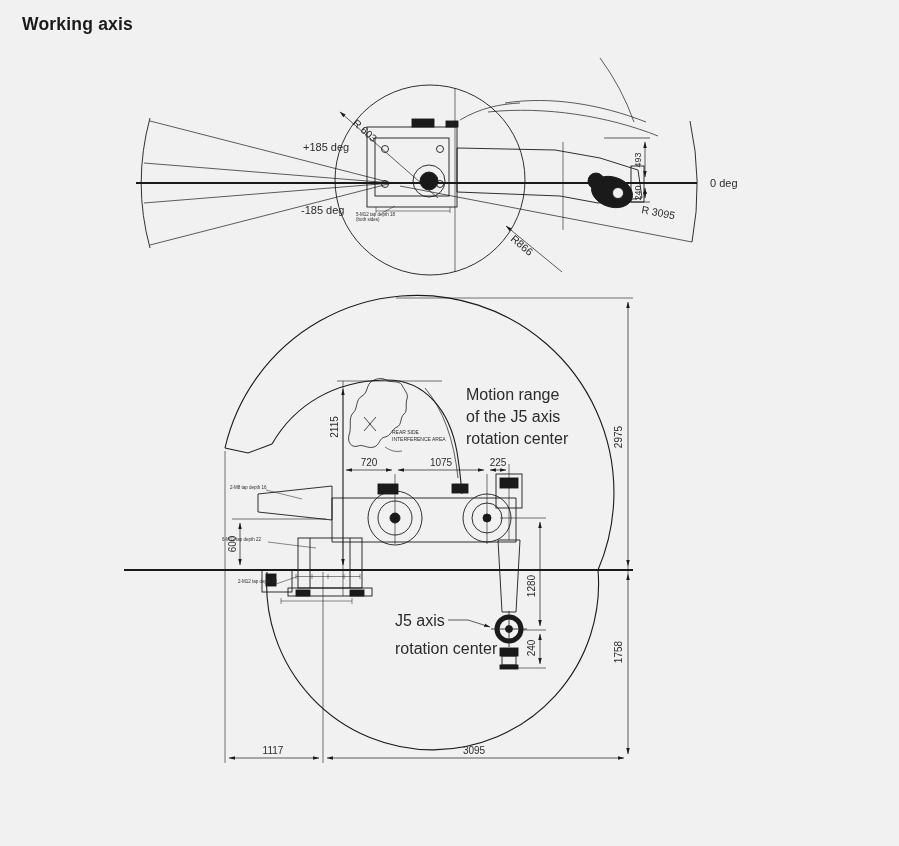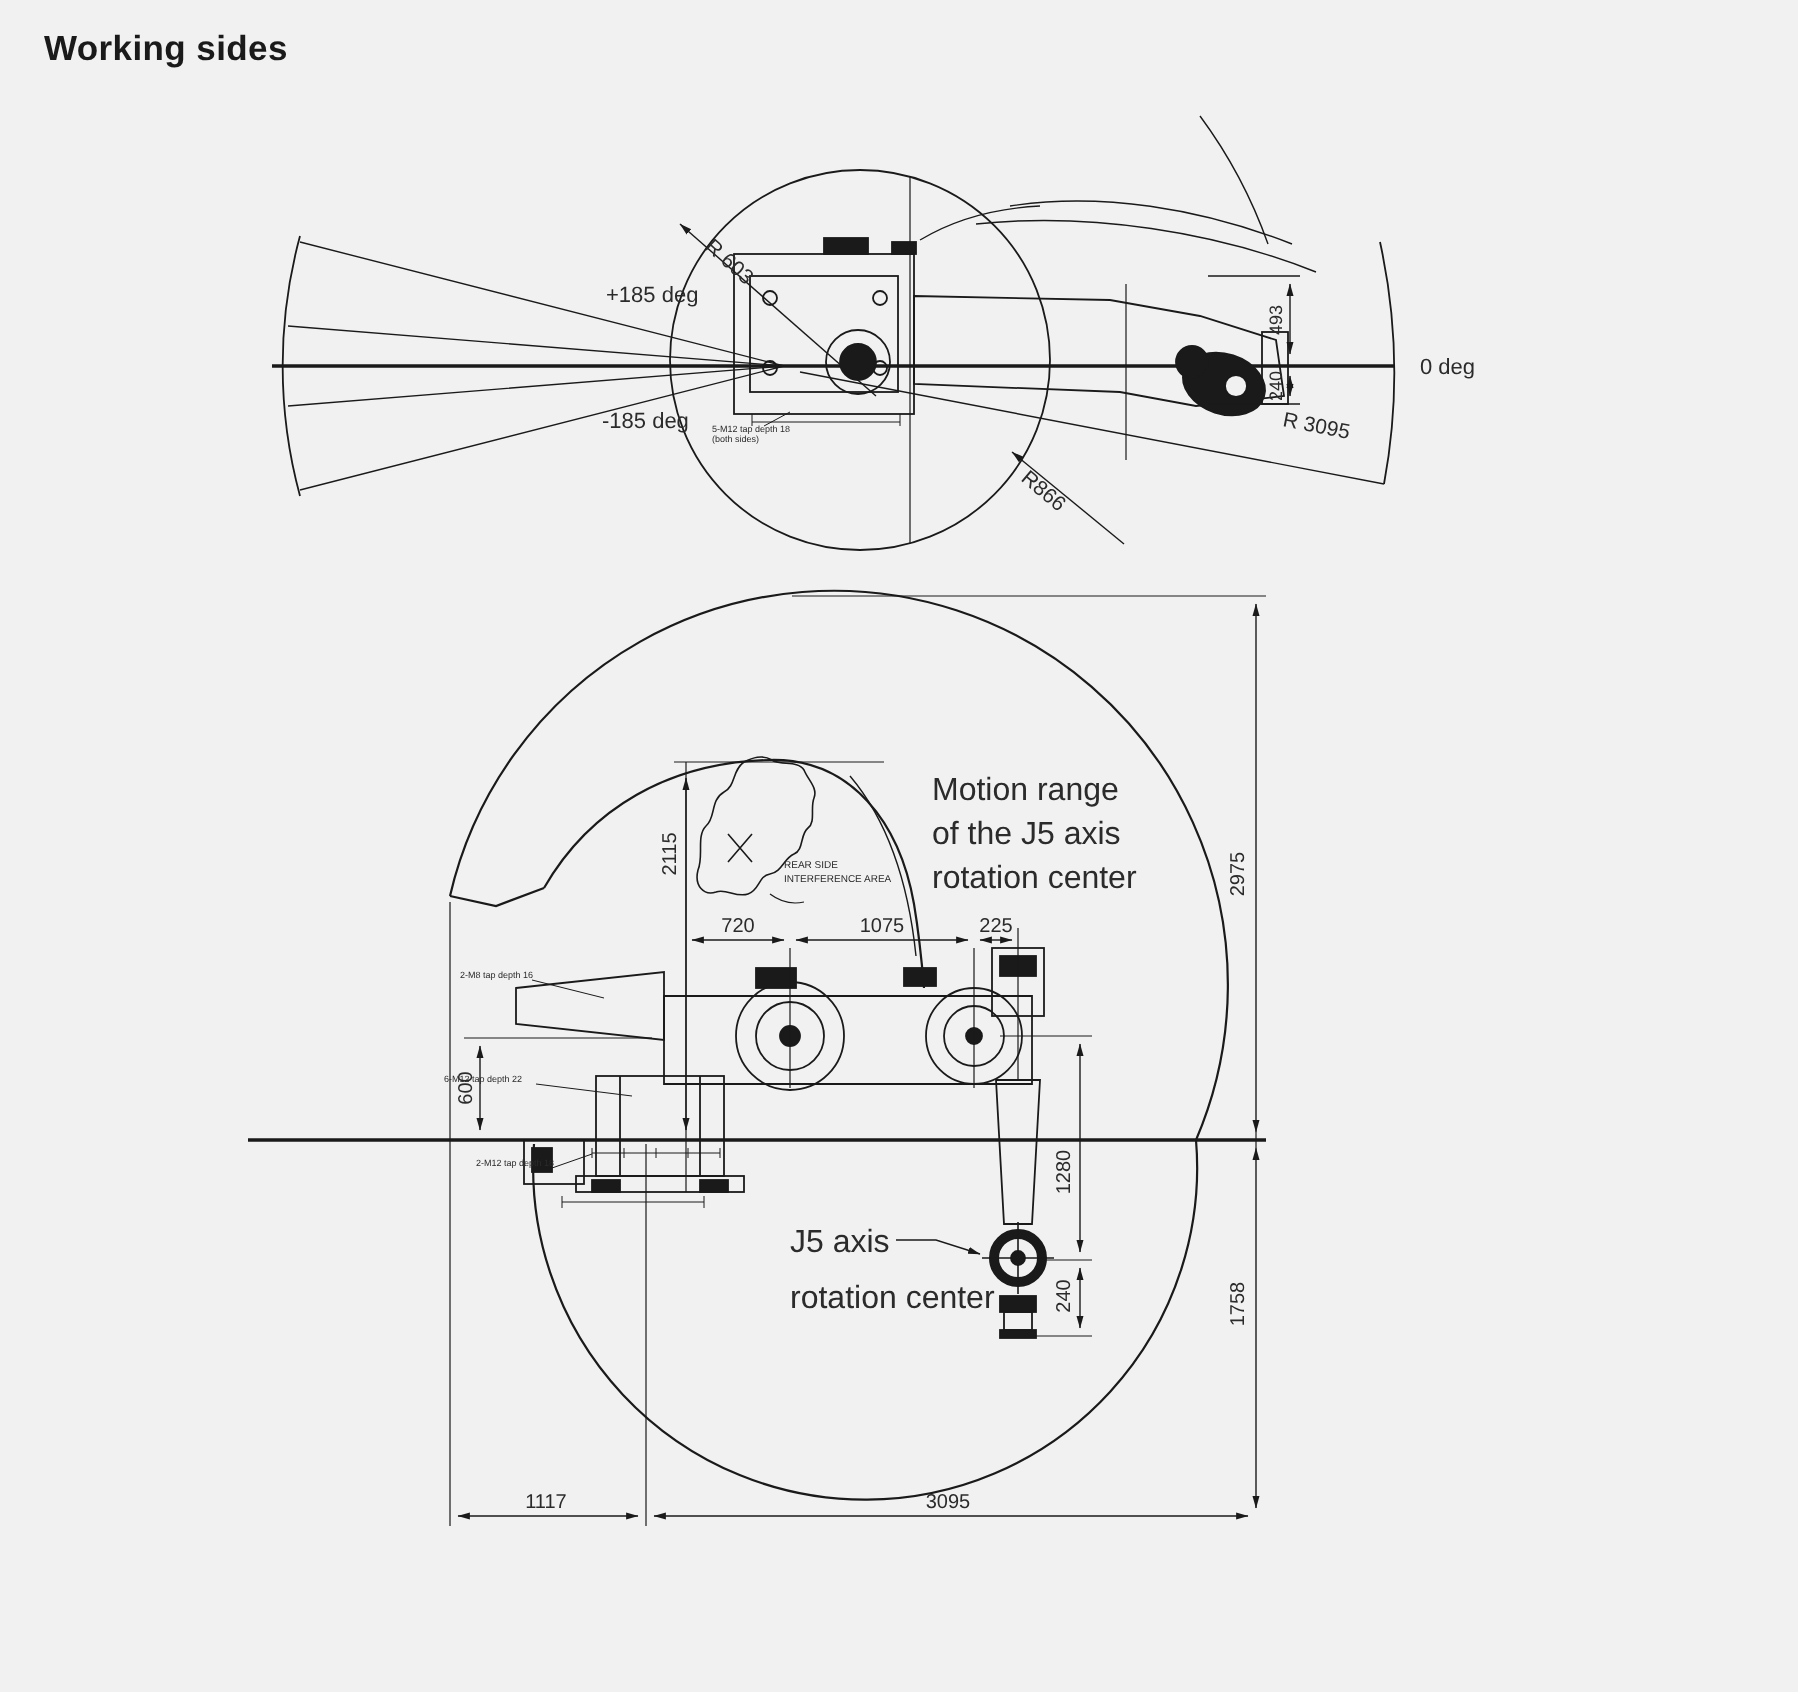--- a/index.html
+++ b/index.html
@@ -22,21 +22,21 @@
   .dim9{font-size:9px;fill:#2b2b2b;}
   .deg{font-size:11px;fill:#2b2b2b;}
   .rad{font-size:10.5px;fill:#2b2b2b;}
   .big{font-size:16px;fill:#2b2b2b;}
   .tiny{font-size:5px;fill:#2b2b2b;}
   .micro{font-size:4.5px;fill:#2b2b2b;}
 </style>
 </head>
 <body>
 
-<div class="page-title">Working sides</div>
+<div class="page-title">Working axis</div>
 
 <svg width="899" height="846" viewBox="0 0 899 846">
   <defs>
     <marker id="ar" orient="auto-start-reverse" markerWidth="10" markerHeight="8" refX="8.5" refY="3">
       <path d="M0,0.5 L8.8,3 L0,5.5 Z" fill="#1a1a1a"></path>
     </marker>
   </defs>
 
   <g stroke="#1a1a1a" fill="none" stroke-width="0.9">
 

